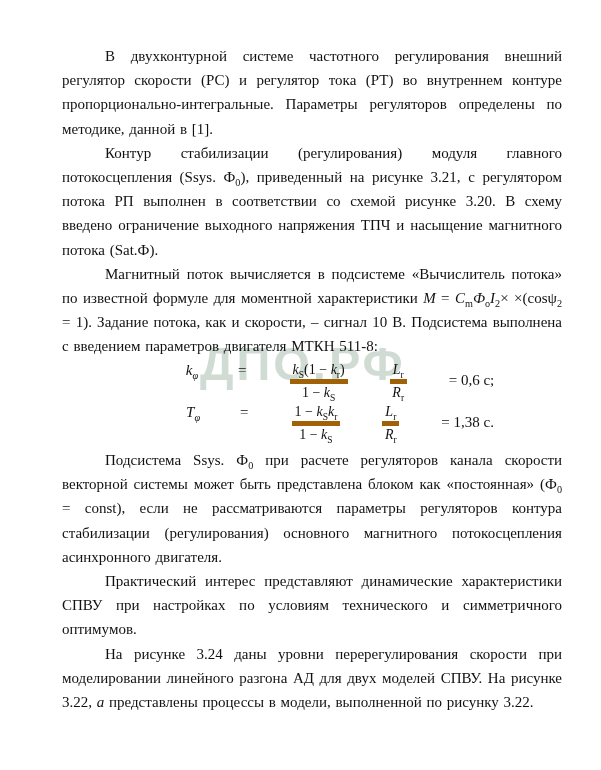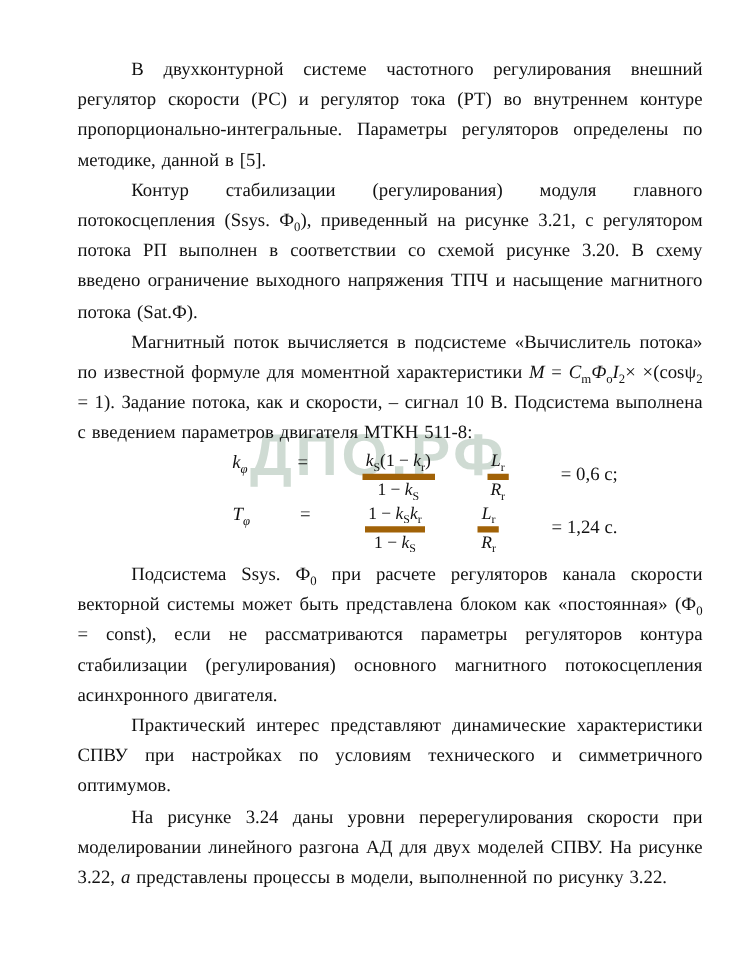--- a/index.html
+++ b/index.html
@@ -91,21 +91,21 @@
 </style>
 </head>
 <body>
 
 <div class="page">
 
   <div class="watermark">ДПО.РФ</div>
 
   <div class="content">
 
-    <p class="para">В двухконтурной системе частотного регулирования внешний регулятор скорости (РС) и регулятор тока (РТ) во внутреннем контуре пропорционально-интегральные. Параметры регуляторов определены по методике, данной в [5].</p>
+    <p class="para">В двухконтурной системе частотного регулирования внешний регулятор скорости (РС) и регулятор тока (РТ) во внутреннем контуре пропорционально-интегральные. Параметры регуляторов определены по методике, данной в [1].</p>
     <p class="para">Контур стабилизации (регулирования) модуля главного потокосцепления (Ssys. Ф<sub>0</sub>), приведенный на рисунке 3.21, с регулятором потока РП выполнен в соответствии со схемой рисунке 3.20. В схему введено ограничение выходного напряжения ТПЧ и насыщение магнитного потока (Sat.Ф).</p>
     <p class="para">Магнитный поток вычисляется в подсистеме «Вычислитель потока» по известной формуле для моментной характеристики <i>M</i> = <i>C</i><sub>m</sub><i>Ф</i><sub>o</sub><i>I</i><sub>2</sub>× ×(cosψ<sub>2</sub> = 1). Задание потока, как и скорости, – сигнал 10 В. Подсистема выполнена с введением параметров двигателя МТКН 511-8:</p>
 
     <div class="formula-block">
 
       <div class="formula-row">
         <span class="f-lhs"><i>k</i><sub>φ</sub></span>
         <span class="f-eq">=</span>
         <span class="frac">
           <span class="num"><i>k</i><sub>S</sub>(1 − <i>k</i><sub>r</sub>)</span>
@@ -122,21 +122,21 @@
         <span class="f-lhs"><i>T</i><sub>φ</sub></span>
         <span class="f-eq">=</span>
         <span class="frac">
           <span class="num">1 − <i>k</i><sub>S</sub><i>k</i><sub>r</sub></span>
           <span class="den">1 − <i>k</i><sub>S</sub></span>
         </span>
         <span class="frac">
           <span class="num"><i>L</i><sub>r</sub></span>
           <span class="den"><i>R</i><sub>r</sub></span>
         </span>
-        <span class="f-res">= 1,24 с.</span>
+        <span class="f-res">= 1,38 с.</span>
       </div>
 
     </div>
 
     <p class="para">Подсистема Ssys. Ф<sub>0</sub> при расчете регуляторов канала скорости векторной системы может быть представлена блоком как «постоянная» (Ф<sub>0</sub> = const), если не рассматриваются параметры регуляторов контура стабилизации (регулирования) основного магнитного потокосцепления асинхронного двигателя.</p>
     <p class="para">Практический интерес представляют динамические характеристики СПВУ при настройках по условиям технического и симметричного оптимумов.</p>
     <p class="para">На рисунке 3.24 даны уровни перерегулирования скорости при моделировании линейного разгона АД для двух моделей СПВУ. На рисунке 3.22, <i>а</i> представлены процессы в модели, выполненной по рисунку 3.22.</p>
 
   </div>
 </div>

